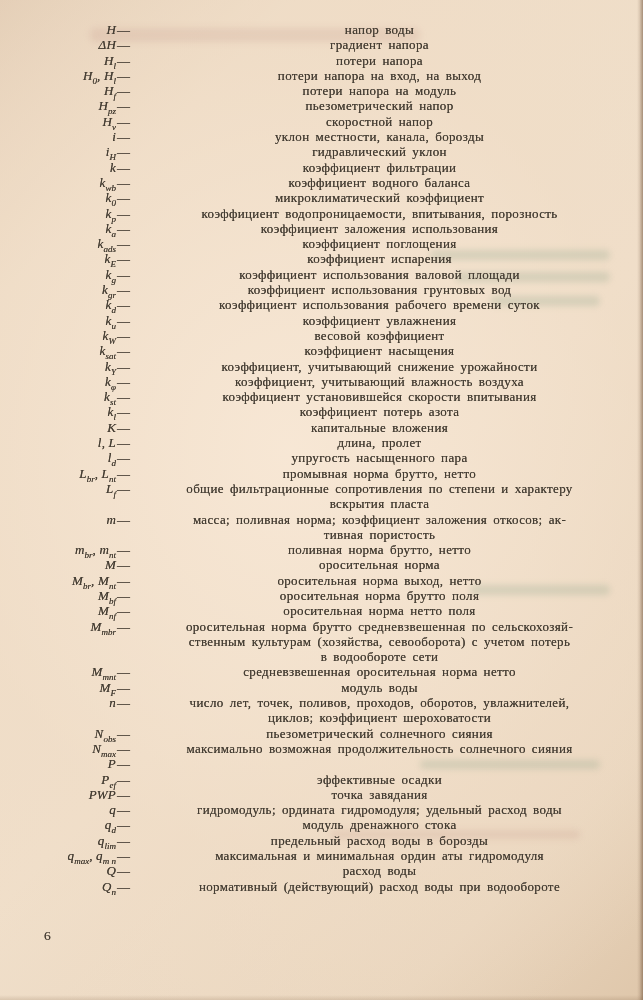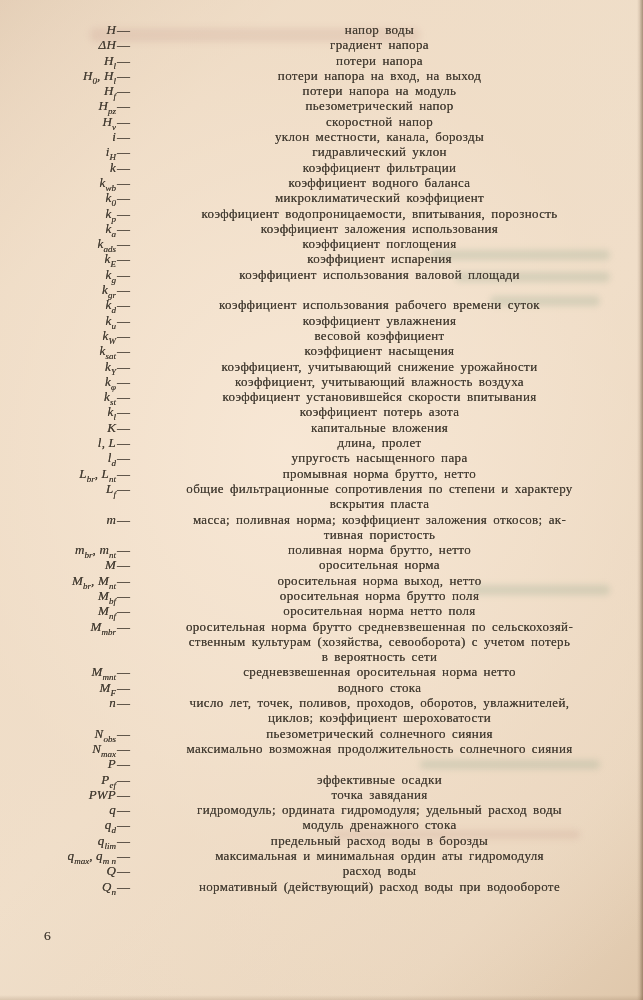--- a/index.html
+++ b/index.html
@@ -175,20 +175,23 @@
       <div class="row">
         <span class="sym">k<sub>g</sub></span>
         <span class="dash">—</span>
         <span class="desc">
           <div class="dline">коэффициент использования валовой площади</div>
         </span>
       </div>
       <div class="row">
         <span class="sym">k<sub>gr</sub></span>
         <span class="dash">—</span>
+        <span class="desc">
+          <div class="dline">коэффициент использования грунтовых вод</div>
+        </span>
       </div>
       <div class="row">
         <span class="sym">k<sub>d</sub></span>
         <span class="dash">—</span>
         <span class="desc">
           <div class="dline">коэффициент использования рабочего времени суток</div>
         </span>
       </div>
       <div class="row">
         <span class="sym">k<sub>u</sub></span>
@@ -317,35 +320,35 @@
         <span class="desc">
           <div class="dline">оросительная норма нетто поля</div>
         </span>
       </div>
       <div class="row">
         <span class="sym">M<sub>mbr</sub></span>
         <span class="dash">—</span>
         <span class="desc">
           <div class="dline">оросительная норма брутто средневзвешенная по сельскохозяй-</div>
           <div class="dline">ственным культурам (хозяйства, севооборота) с учетом потерь</div>
-          <div class="dline">в вероятность сети</div>
+          <div class="dline">в водообороте сети</div>
         </span>
       </div>
       <div class="row">
         <span class="sym">M<sub>mnt</sub></span>
         <span class="dash">—</span>
         <span class="desc">
           <div class="dline">средневзвешенная оросительная норма нетто</div>
         </span>
       </div>
       <div class="row">
         <span class="sym">M<sub>F</sub></span>
         <span class="dash">—</span>
         <span class="desc">
-          <div class="dline">водного стока</div>
+          <div class="dline">модуль воды</div>
         </span>
       </div>
       <div class="row">
         <span class="sym">n</span>
         <span class="dash">—</span>
         <span class="desc">
           <div class="dline">число лет, точек, поливов, проходов, оборотов, увлажнителей,</div>
           <div class="dline">циклов; коэффициент шероховатости</div>
         </span>
       </div>

